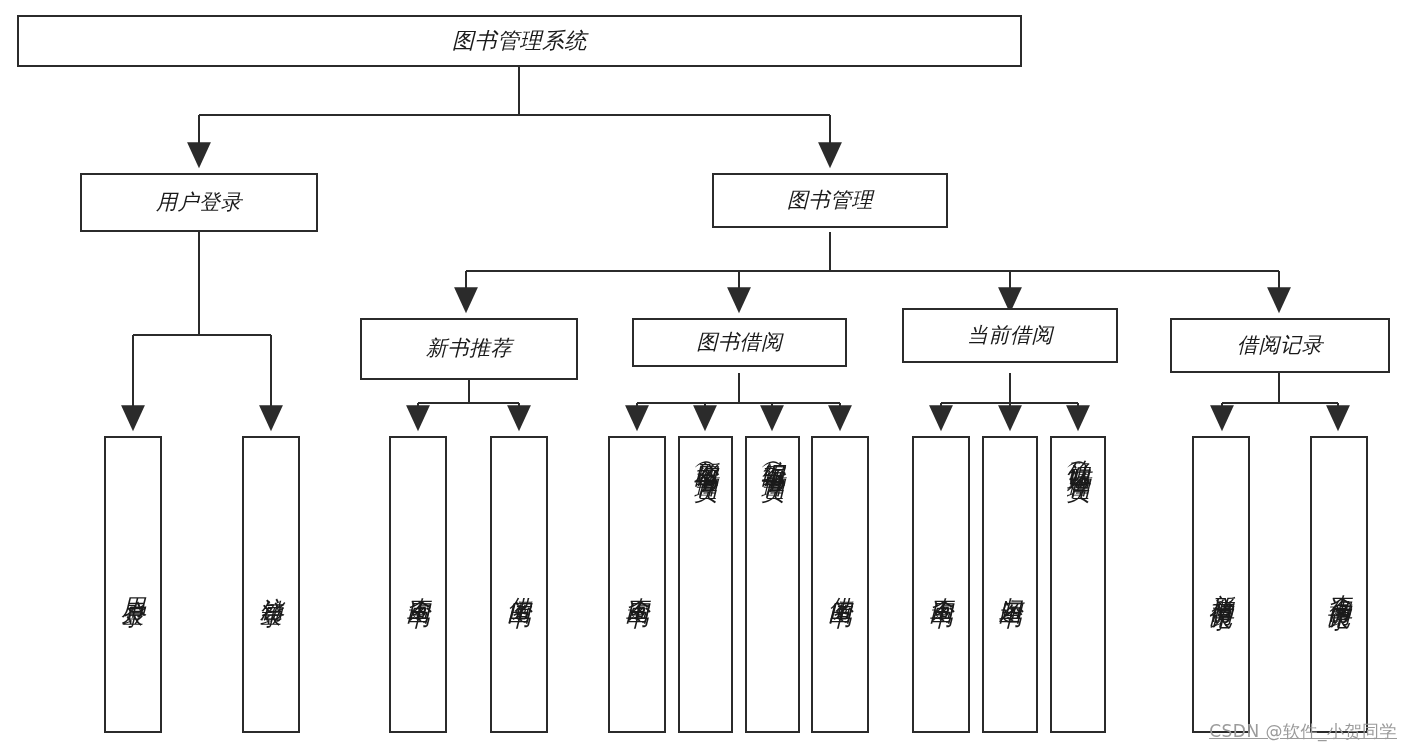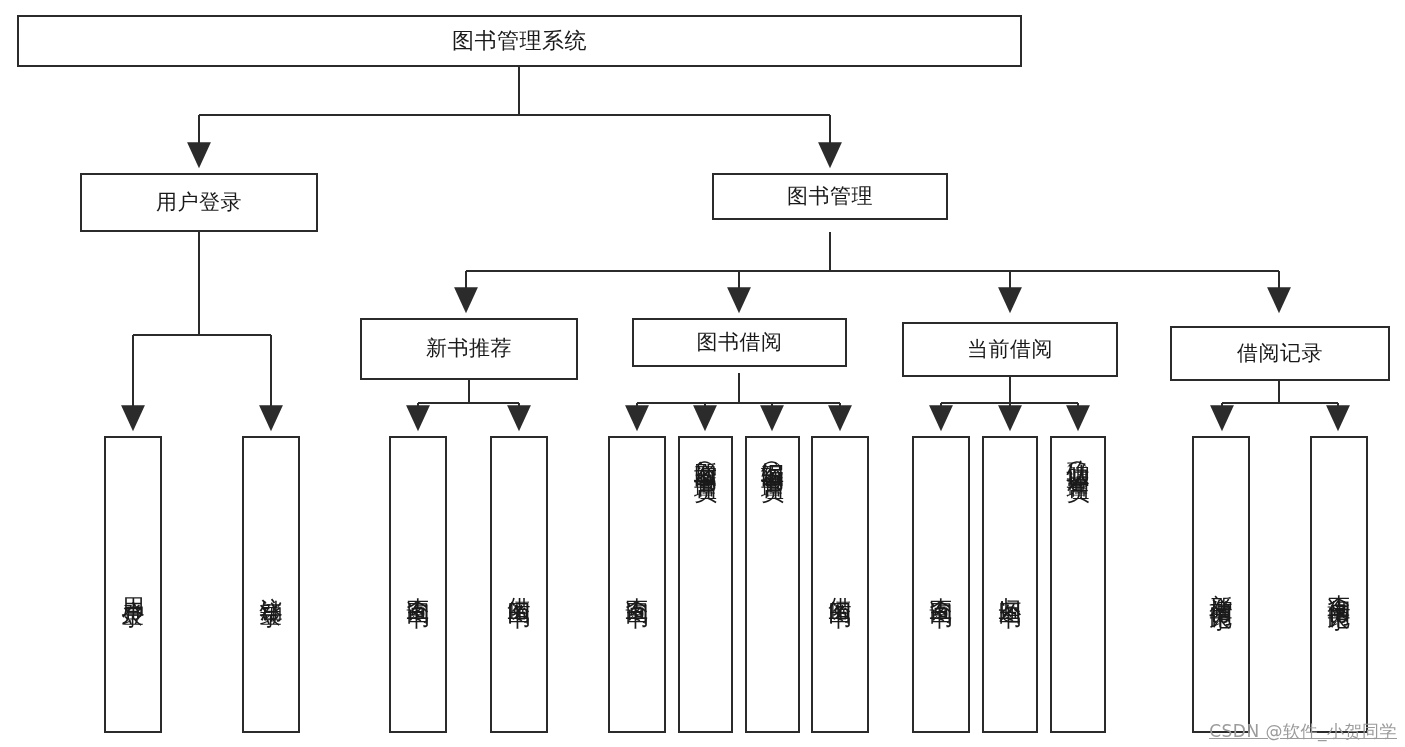--- a/index.html
+++ b/index.html
@@ -26,20 +26,21 @@
   .node{
     position:absolute;
     box-sizing:border-box;
     background:#ffffff;
     border:2.5px solid #2b2b2b;
     display:flex;
     align-items:center;
     justify-content:center;
     text-align:center;
     line-height:1.22;
+    font-style:italic;
   }
   .node .lbl{
     display:block;
     white-space:pre-line;
   }
   
   .h-node .lbl{
     font-size:21px;
     letter-spacing:0.5px;
   }
@@ -134,37 +135,37 @@
   </svg>
 
   <div class="node h-node" id="node-root" style="left:17px;top:15px;width:1005px;height:52px;">
     <span class="lbl">图书管理系统</span>
   </div>
 
   <div class="node h-node" style="left:80px;top:173px;width:238px;height:59px;">
     <span class="lbl">用户登录</span>
   </div>
 
-  <div class="node h-node" style="left:712px;top:173px;width:236px;height:47px;text-align:center;">
+  <div class="node h-node" style="left:712px;top:173px;width:236px;height:55px;text-align:center;">
     <span class="lbl">图书管理</span>
   </div>
 
   <div class="node h-node" style="left:360px;top:318px;width:218px;height:62px;">
     <span class="lbl">新书推荐</span>
   </div>
 
   <div class="node h-node" style="left:632px;top:318px;width:215px;height:49px;">
     <span class="lbl">图书借阅</span>
   </div>
 
-  <div class="node h-node" style="left:902px;top:322px;width:216px;height:55px;">
+  <div class="node h-node" style="left:902px;top:308px;width:216px;height:55px;">
     <span class="lbl">当前借阅</span>
   </div>
 
-  <div class="node h-node" style="left:1170px;top:326px;width:220px;height:55px;">
+  <div class="node h-node" style="left:1170px;top:318px;width:220px;height:55px;">
     <span class="lbl">借阅记录</span>
   </div>
 
   <div class="node v-node short" style="left:104px;top:436px;width:58px;height:297px;">
     <span class="lbl">用户登录</span>
   </div>
 
   <div class="node v-node short" style="left:242px;top:436px;width:58px;height:297px;">
     <span class="lbl">注销登录</span>
   </div>

